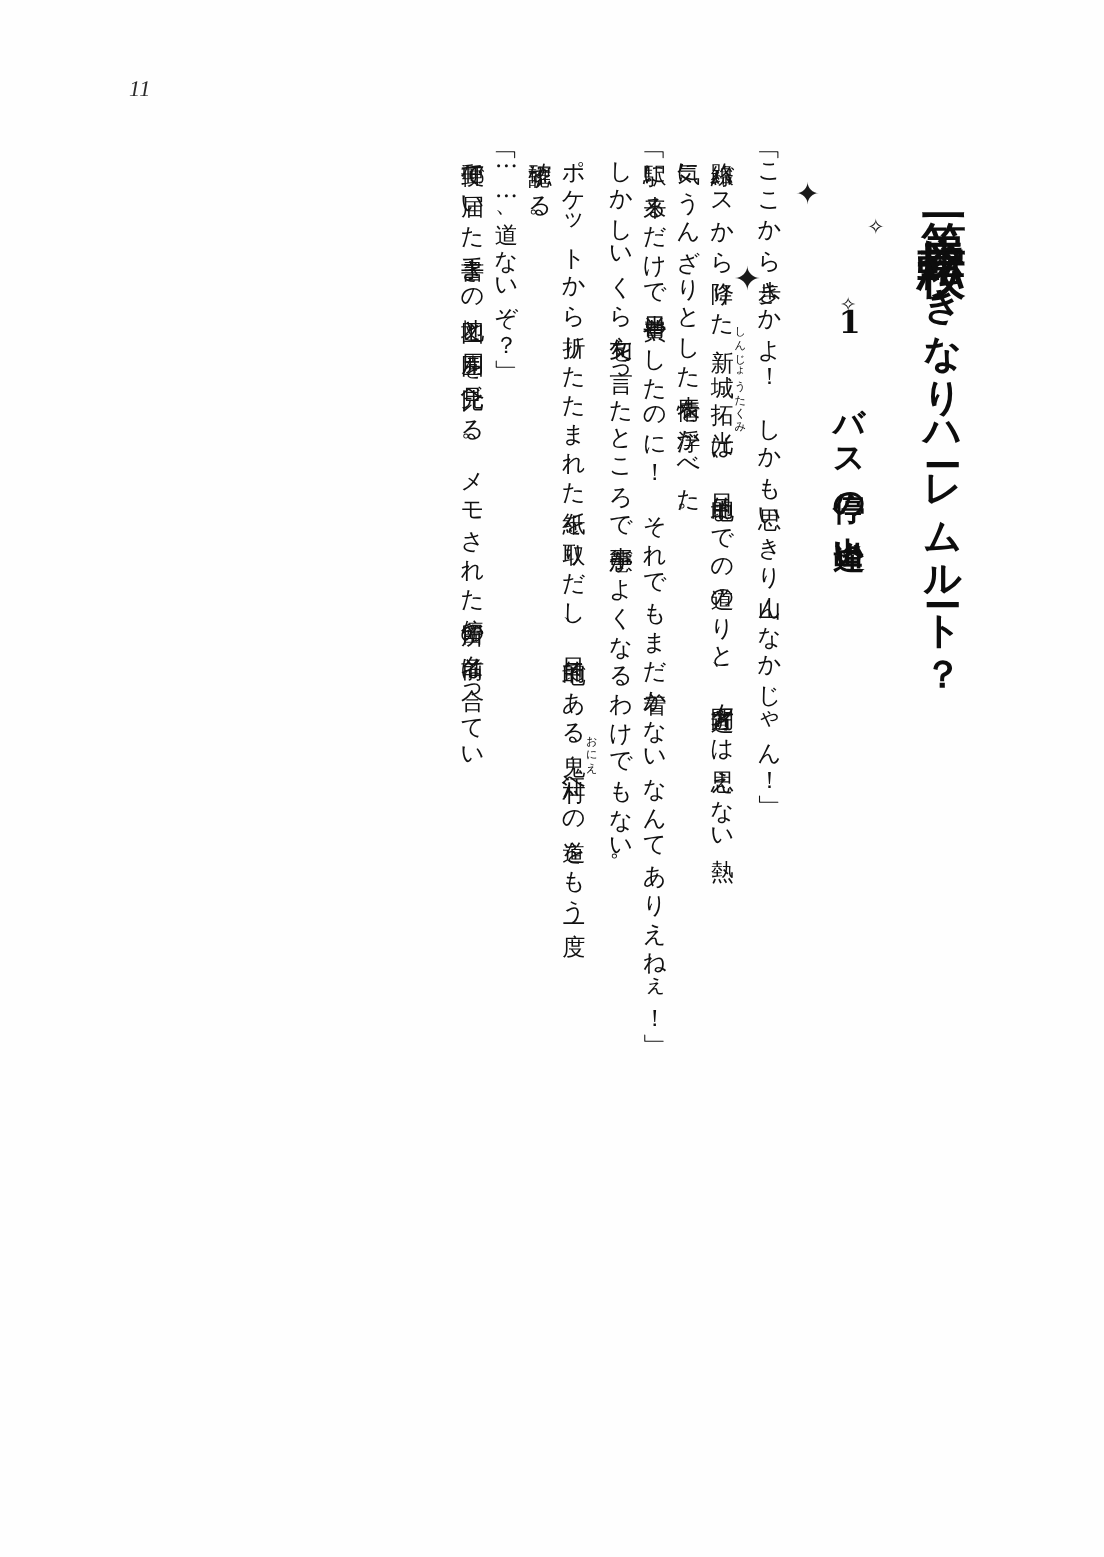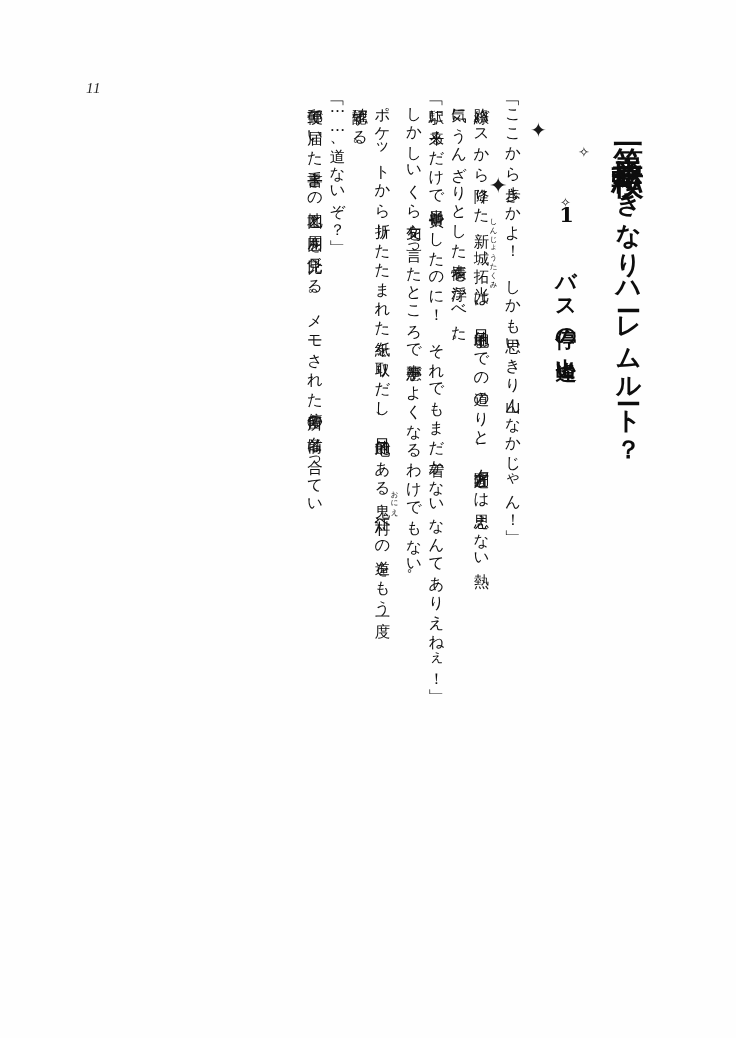--- a/index.html
+++ b/index.html
@@ -24,21 +24,20 @@
 
   
   .page-number {
     position: absolute;
     left: 86px;
     top: 52px;
     font-size: 15px;
     font-style: italic;
     color: #2b2b2b;
     letter-spacing: 0.5px;
-    margin-top: 28px;
   }
 
   
   .vertical-area {
     position: absolute;
     left: 0;
     top: 78px;
     width: 736px;
     height: 930px;
     display: flex;

